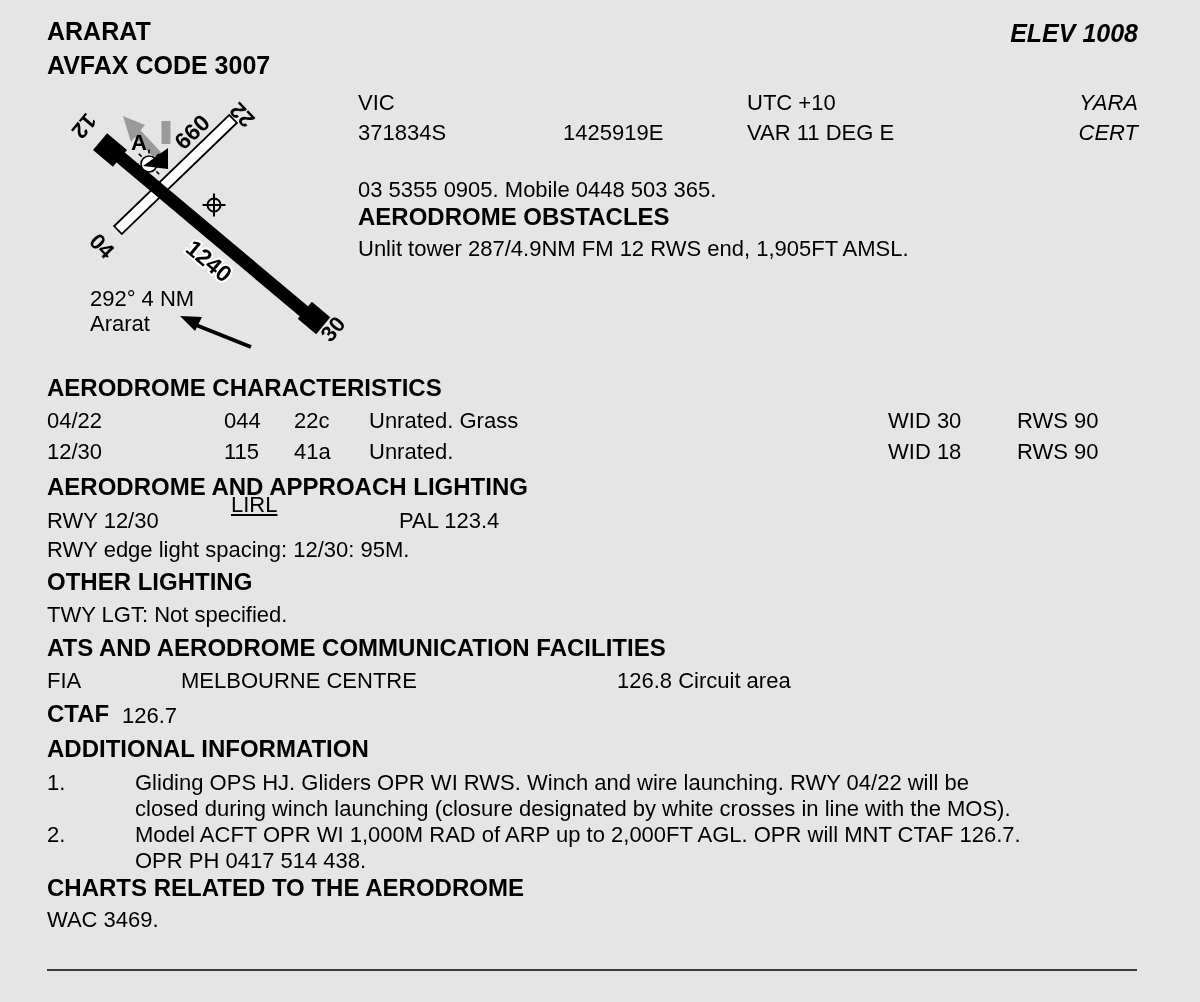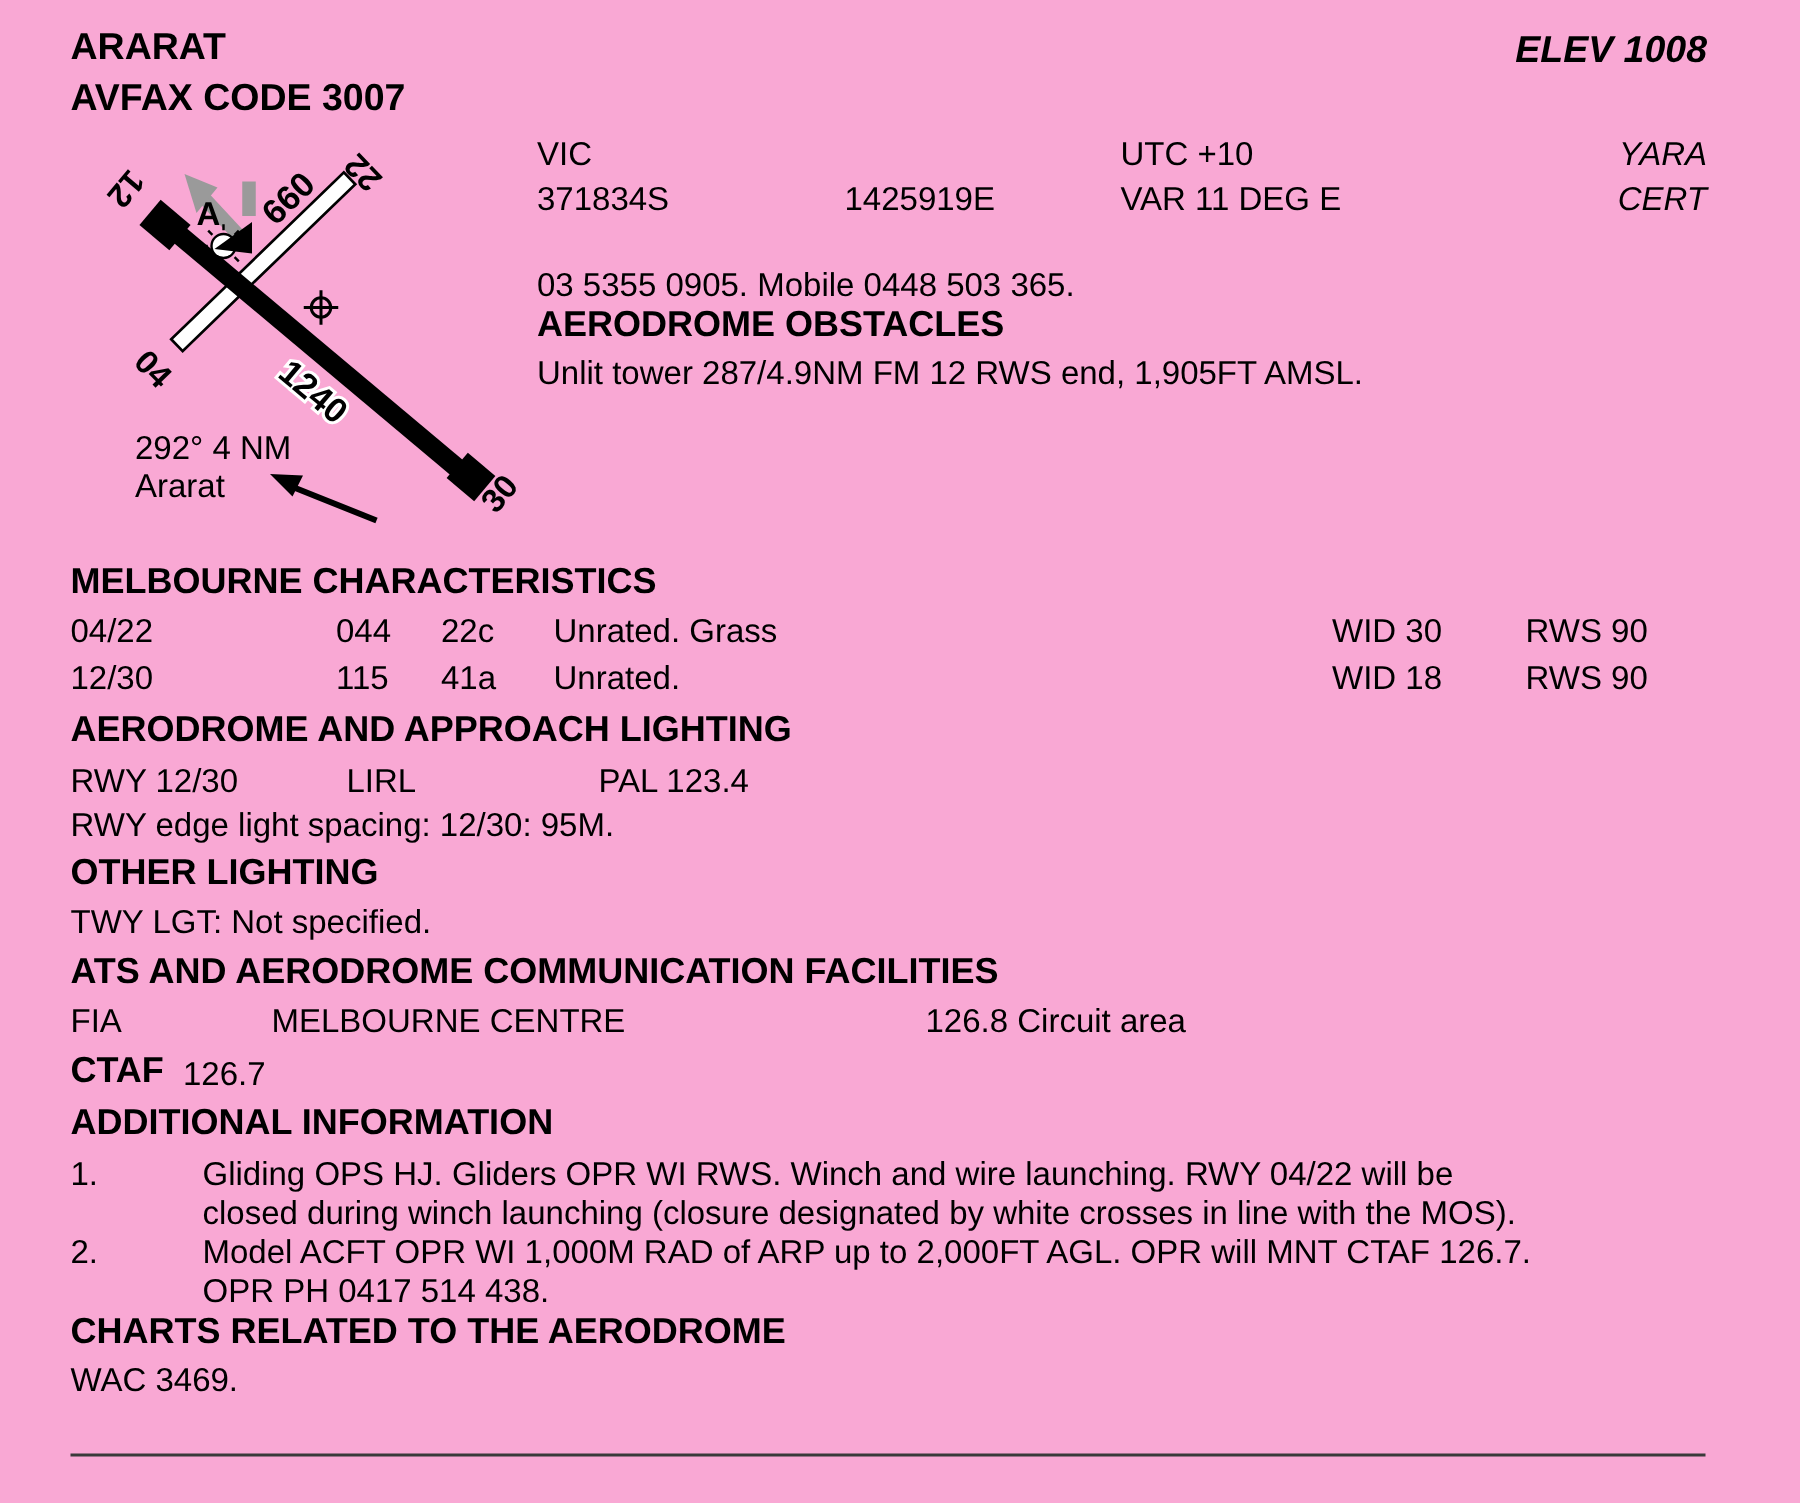--- a/index.html
+++ b/index.html
@@ -1,17 +1,17 @@
 <!DOCTYPE html>
 <html><head>
 <meta charset="utf-8">
 <style>
   html,body{margin:0;padding:0;background:#fff;}
   #page{
-    position:relative;width:1200px;height:1002px;background:#f9a8d4;
+    position:relative;width:1200px;height:1002px;background:#e5e5e5;
     font-family:"Liberation Sans","DejaVu Sans",sans-serif;
     color:#000;overflow:hidden;
   }
   .abs{position:absolute;white-space:nowrap;}
   .t{font-size:22px;line-height:26px;}
   .b{font-size:24px;line-height:27px;font-weight:bold;}
   .title{font-size:25px;line-height:29px;font-weight:bold;}
   .right{text-align:right;font-style:italic;}
   .rule{position:absolute;background:#3a3a3a;height:2px;}
   svg text{font-family:"Liberation Sans","DejaVu Sans",sans-serif;}
@@ -81,21 +81,21 @@
 
     <g>
       <line x1="251" y1="347" x2="196" y2="325" stroke="#000" stroke-width="4"></line>
       <polygon points="180,316 202,317 195,331" fill="#000"></polygon>
     </g>
   </svg>
 
   <div class="abs t" style="left:90px;top:286px;">292° 4 NM</div>
   <div class="abs t" style="left:90px;top:311px;">Ararat</div>
 
-  <div class="abs b" style="left:47px;top:374px;">MELBOURNE CHARACTERISTICS</div>
+  <div class="abs b" style="left:47px;top:374px;">AERODROME CHARACTERISTICS</div>
 
   <div>
     <span class="abs t" style="left:47px;top:408px;">04/22</span>
     <span class="abs t" style="left:224px;top:408px;">044</span>
     <span class="abs t" style="left:294px;top:408px;">22c</span>
     <span class="abs t" style="left:369px;top:408px;">Unrated. Grass</span>
     <span class="abs t" style="left:888px;top:408px;">WID 30</span>
     <span class="abs t" style="left:1017px;top:408px;">RWS 90</span>
   </div>
   <div>
@@ -103,21 +103,21 @@
     <span class="abs t" style="left:224px;top:439px;">115</span>
     <span class="abs t" style="left:294px;top:439px;">41a</span>
     <span class="abs t" style="left:369px;top:439px;">Unrated.</span>
     <span class="abs t" style="left:888px;top:439px;">WID 18</span>
     <span class="abs t" style="left:1017px;top:439px;">RWS 90</span>
   </div>
 
   <div class="abs b" style="left:47px;top:473px;">AERODROME AND APPROACH LIGHTING</div>
   <div>
     <span class="abs t" style="left:47px;top:508px;">RWY 12/30</span>
-    <span class="abs t" style="left:231px;top:508px;">LIRL</span>
+    <span class="abs t" style="left:231px;top:492px;text-decoration:underline;">LIRL</span>
     <span class="abs t" style="left:399px;top:508px;">PAL 123.4</span>
   </div>
   <div class="abs t" style="left:47px;top:537px;">RWY edge light spacing: 12/30: 95M.</div>
 
   <div class="abs b" style="left:47px;top:568px;">OTHER LIGHTING</div>
   <div class="abs b" style="left:47px;top:634px;">ATS AND AERODROME COMMUNICATION FACILITIES</div>
 
   <div class="abs t" style="left:47px;top:602px;">TWY LGT: Not specified.</div>
   <div>
     <span class="abs t" style="left:47px;top:668px;">FIA</span>

